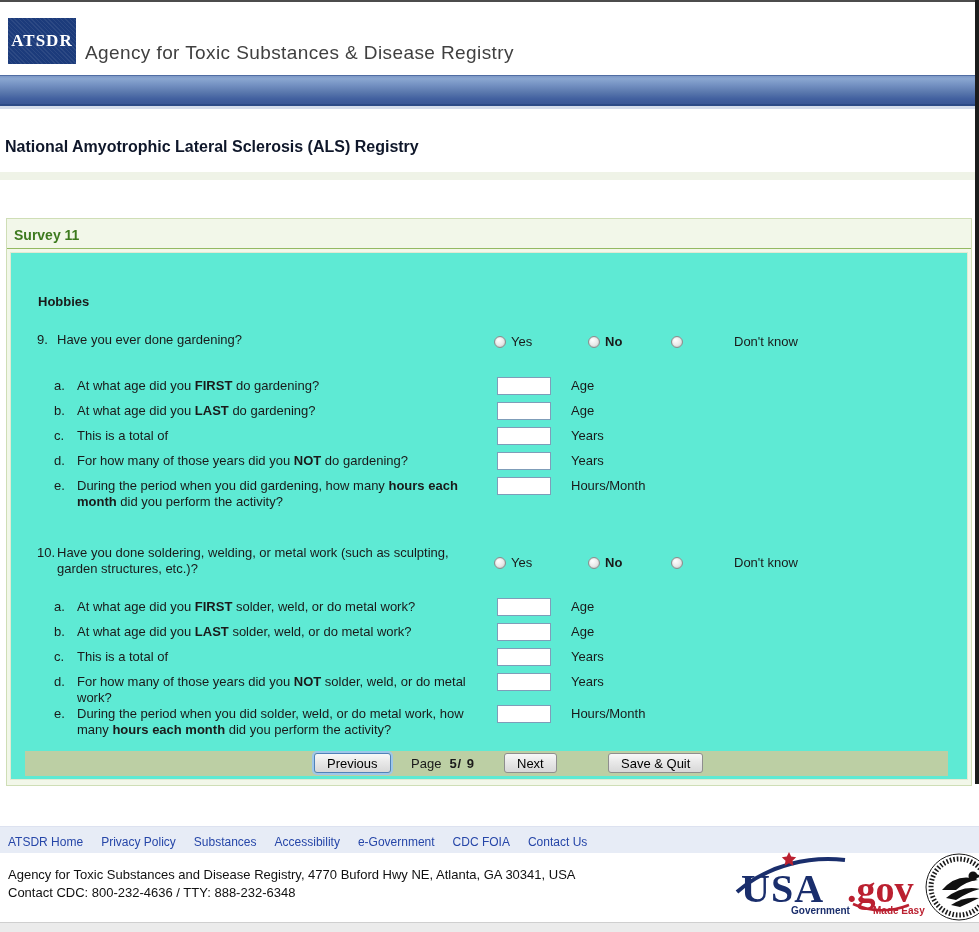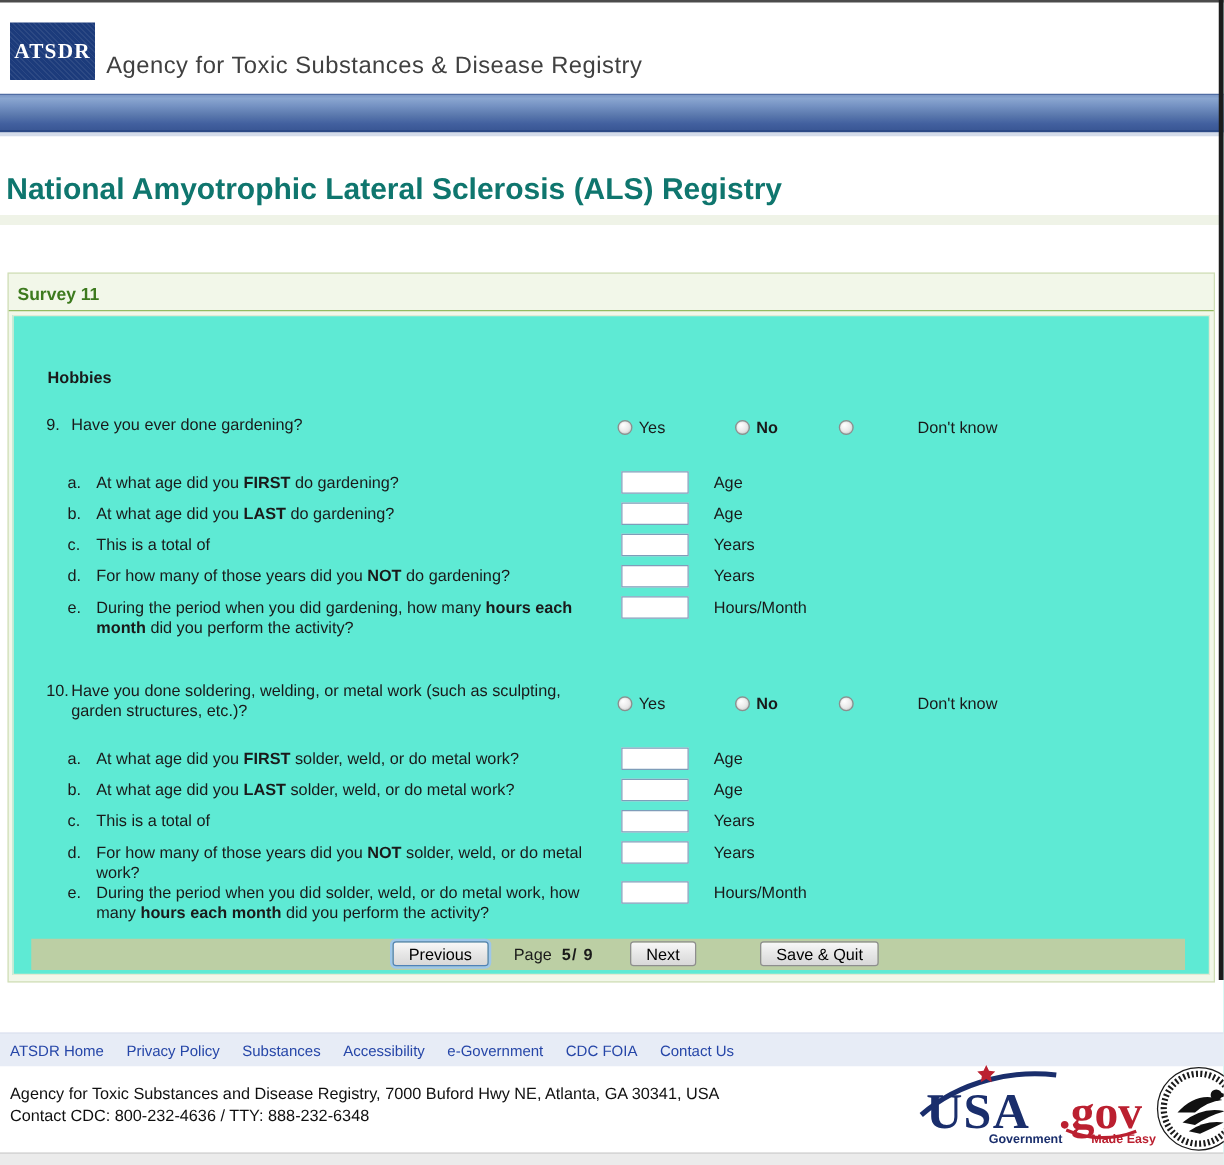--- a/index.html
+++ b/index.html
@@ -33,21 +33,21 @@
   }
   .navbar {
     position: absolute; left: 0; top: 75px; width: 100%; height: 31px;
     background: linear-gradient(180deg, #7d98c6 0%, #8aa6d0 10%, #7491c2 32%, #5a78ad 58%, #42609f 82%, #3a5795 100%);
     border-top: 1px solid #506da3; border-bottom: 2px solid #2c4a86;
   }
   .navbar-under { position: absolute; left: 0; top: 106px; width: 100%; height: 3px; background: #d4dcea; }
 
   .page-title {
     position: absolute; left: 5px; top: 138px;
-    font-size: 24px; font-weight: bold; color: #0f766e;
+    font-size: 16px; font-weight: bold; color: #0f172a;
   }
   .divider-strip { position: absolute; left: 0; top: 172px; width: 100%; height: 8px; background: #eff3e7; }
 
   
   .panel {
     position: absolute; left: 6px; top: 218px; width: 966px; height: 568px;
     background: #f2f7e9; border: 1px solid #cfdeb6;
   }
   .panel-header {
     height: 30px; padding: 8px 0 0 7px;
@@ -268,21 +268,21 @@
         <span class="pageinfo"><span>Page</span><b>5/ 9</b></span>
         <button class="btn next">Next</button>
         <button class="btn savequit">Save &amp; Quit</button>
       </div>
     </div>
   </section>
 
   <nav class="footer-links" id="footer-links"><a class="flink" href="#">ATSDR Home</a><a class="flink" href="#">Privacy Policy</a><a class="flink" href="#">Substances</a><a class="flink" href="#">Accessibility</a><a class="flink" href="#">e-Government</a><a class="flink" href="#">CDC FOIA</a><a class="flink" href="#">Contact Us</a></nav>
 
   <div class="address">
-    <div>Agency for Toxic Substances and Disease Registry, 7000 Buford Hwy NE, Atlanta, GA 30341, USA</div>
+    <div>Agency for Toxic Substances and Disease Registry, 4770 Buford Hwy NE, Atlanta, GA 30341, USA</div>
     <div>Contact CDC: 800-232-4636 / TTY: 888-232-6348</div>
   </div>
 
   <div class="usagov">
     <svg width="195" height="70" viewBox="0 0 195 70">
       <path d="M4,42 C36,14 78,6 112,10" stroke="#1a2e6c" stroke-width="4" fill="none"></path>
       <path d="M56,2 l2.2,4.6 5,0.6 -3.7,3.5 0.9,5 -4.4,-2.5 -4.4,2.5 0.9,-5 -3.7,-3.5 5,-0.6 Z" fill="#bb2030"></path>
       <text x="8" y="52" font-family="Liberation Serif, serif" font-weight="bold" font-size="40" fill="#1a2e6c" letter-spacing="1">USA</text>
       <text x="114" y="52" font-family="Liberation Serif, serif" font-weight="bold" font-size="38" fill="#bb2030">.gov</text>
       <path d="M120,54 C138,62 158,62 176,55" stroke="#bb2030" stroke-width="2.5" fill="none"></path>

